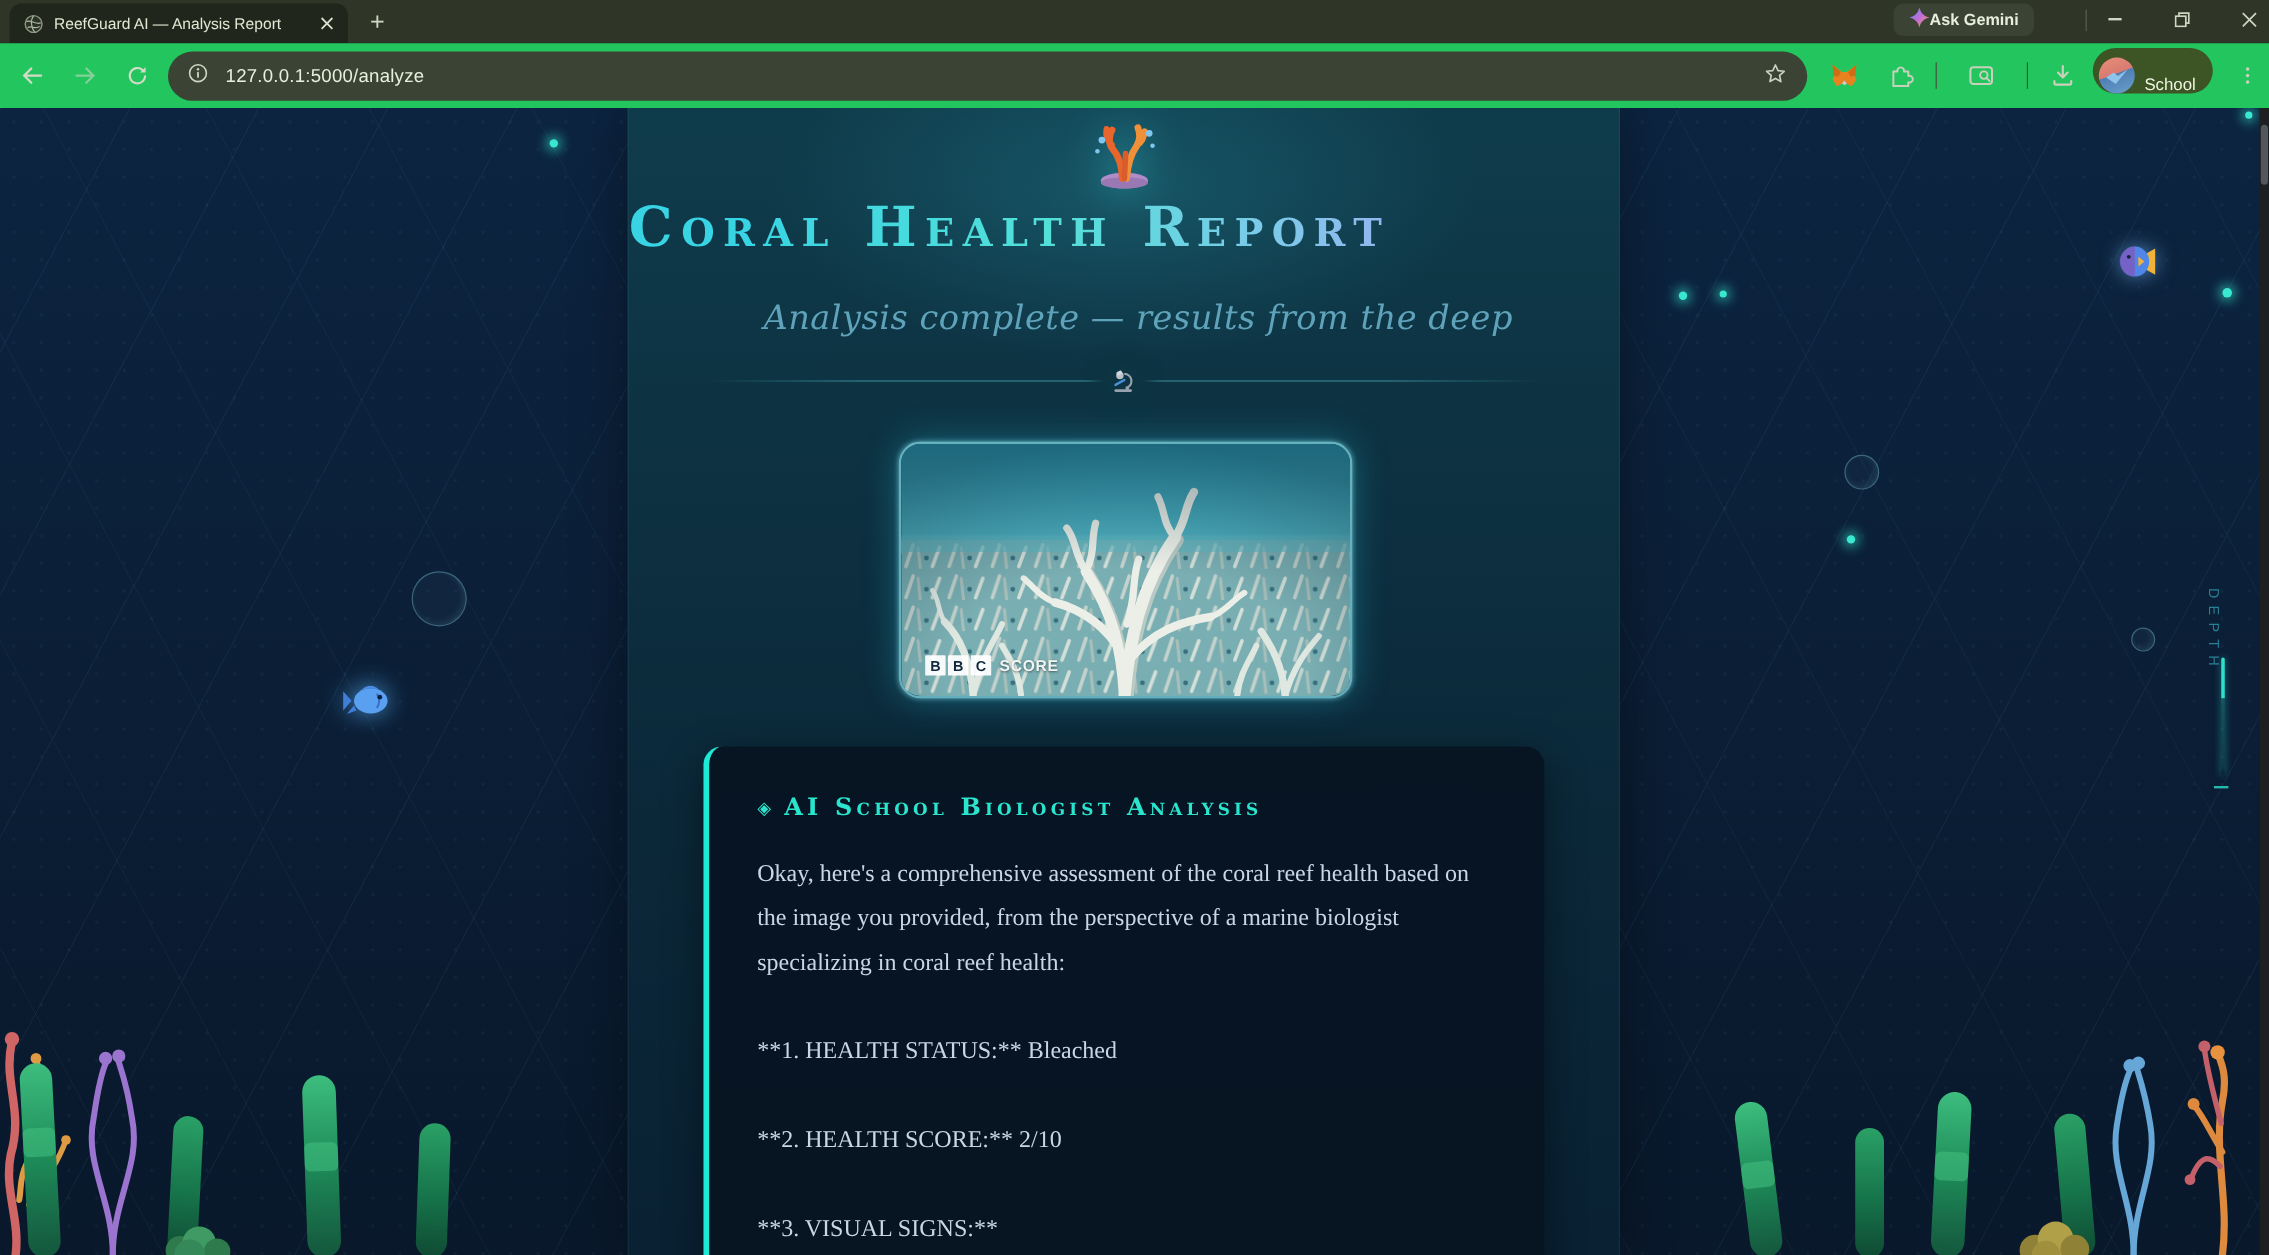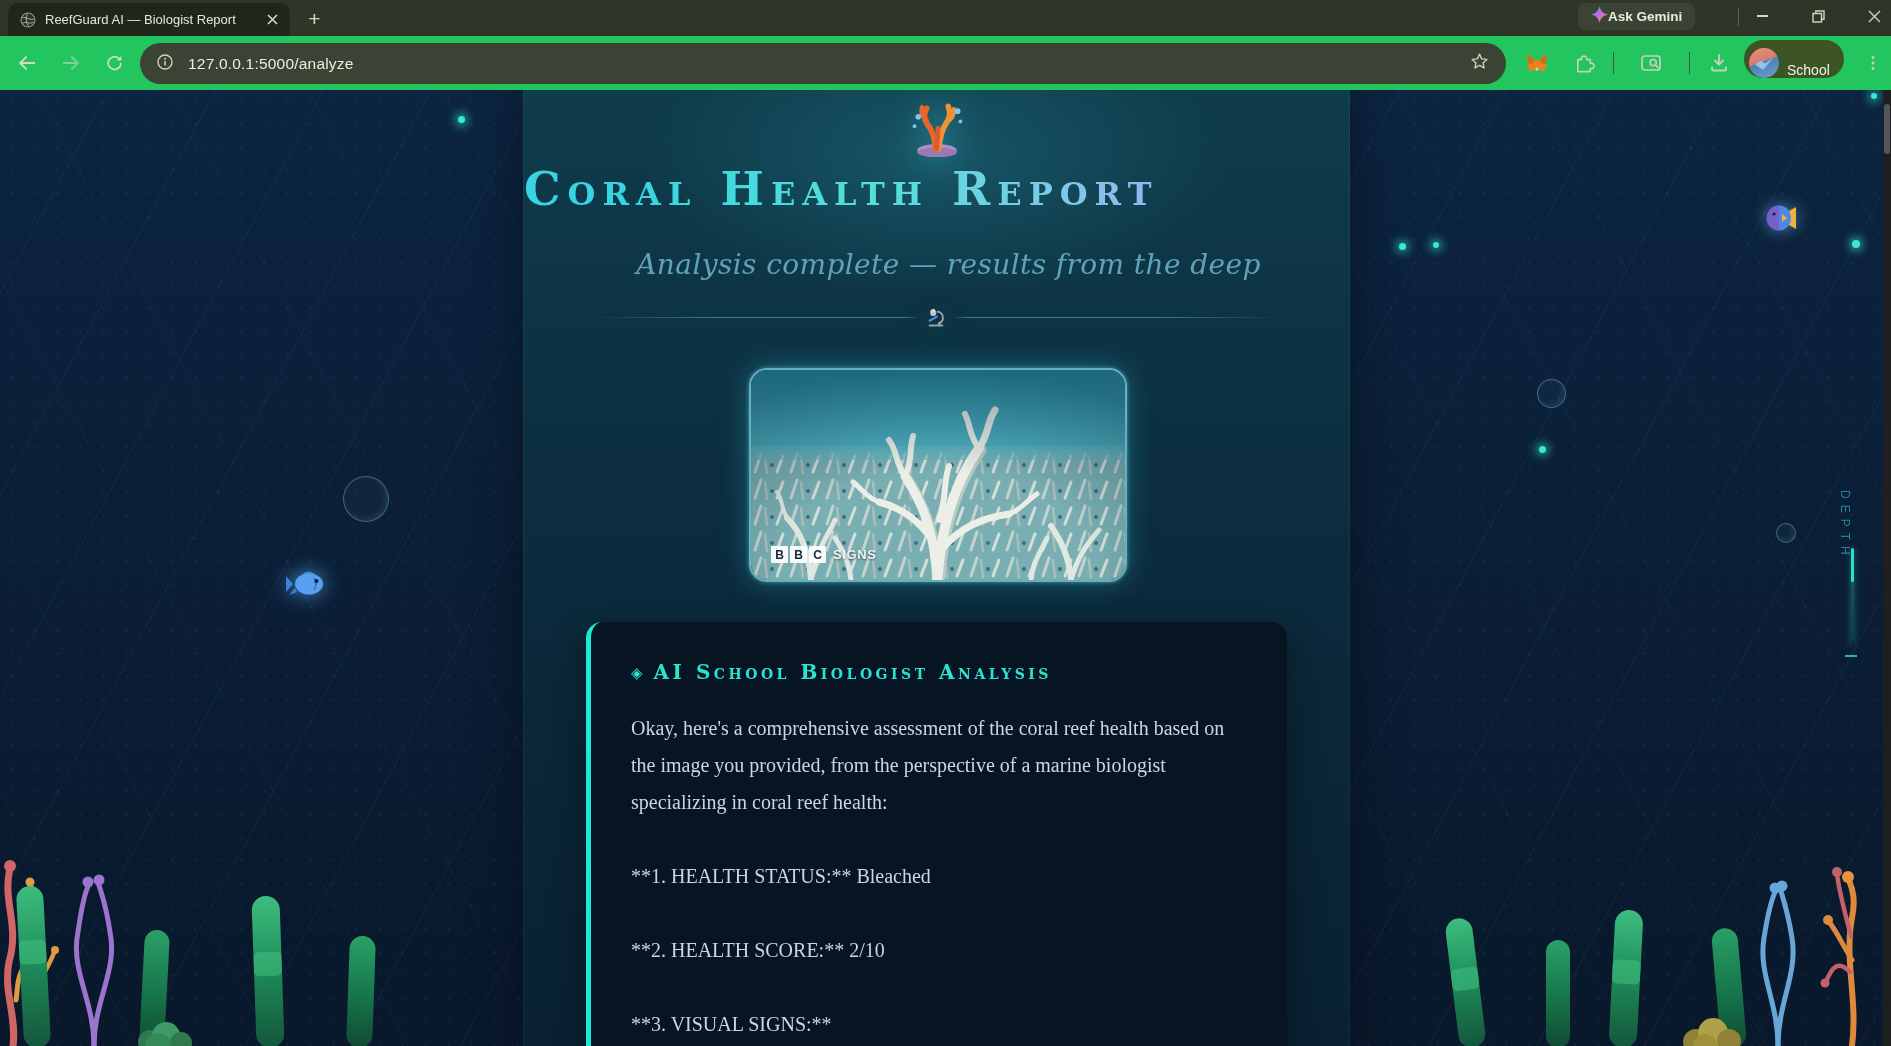--- a/index.html
+++ b/index.html
@@ -130,21 +130,21 @@
 <div id="stage">
 
   <div class="tabstrip">
     <div class="tab">
       <span class="favicon">
         <svg width="16" height="16" viewBox="0 0 16 16">
             <circle cx="8" cy="8" r="7" fill="#2b3326" stroke="#8a9480" stroke-width="1.2"></circle>
             <path d="M2,6 C6,4 10,9 14,7 M3,11 C7,9 10,13 13,10 M8,1 C5,5 6,11 9,15" stroke="#aab6a0" stroke-width="1" fill="none"></path>
           </svg>
       </span>
-      <span class="tab-title">ReefGuard AI — Biologist Report</span>
+      <span class="tab-title">ReefGuard AI — Analysis Report</span>
       <span class="tab-fade"></span>
       <button class="tab-close">
         <svg width="11" height="11" viewBox="0 0 11 11">
             <path d="M1,1 L10,10 M10,1 L1,10" stroke="#d8decb" stroke-width="1.5"></path>
           </svg>
       </button>
     </div>
     <button class="newtab">+</button>
 
     <div class="gemini">
@@ -434,21 +434,21 @@
             <path d="M320,210 C318,184 308,168 300,156" stroke-width="6"></path>
             <path d="M320,210 C328,182 340,170 348,160" stroke-width="5"></path>
             <path d="M280,210 C282,190 292,178 296,168" stroke-width="5"></path>
           </g>
           <rect width="374" height="210" fill="url(#vig)"></rect>
         </svg>
         <div class="bbc">
           <span class="bbc-block">B</span>
           <span class="bbc-block">B</span>
           <span class="bbc-block">C</span>
-          <span class="bbc-news">SIGNS</span>
+          <span class="bbc-news">SCORE</span>
         </div>
       </div>
 
       <div class="analysis-card">
         <h2 class="card-heading">
           <span class="dia">◈</span><span>AI School Biologist Analysis</span>
         </h2>
         <p class="card-text">Okay, here's a comprehensive assessment of the coral reef health based on the image you provided, from the perspective of a marine biologist specializing in coral reef health:</p>
         <p class="card-item">**1. HEALTH STATUS:** Bleached</p>
         <p class="card-item">**2. HEALTH SCORE:** 2/10</p>

